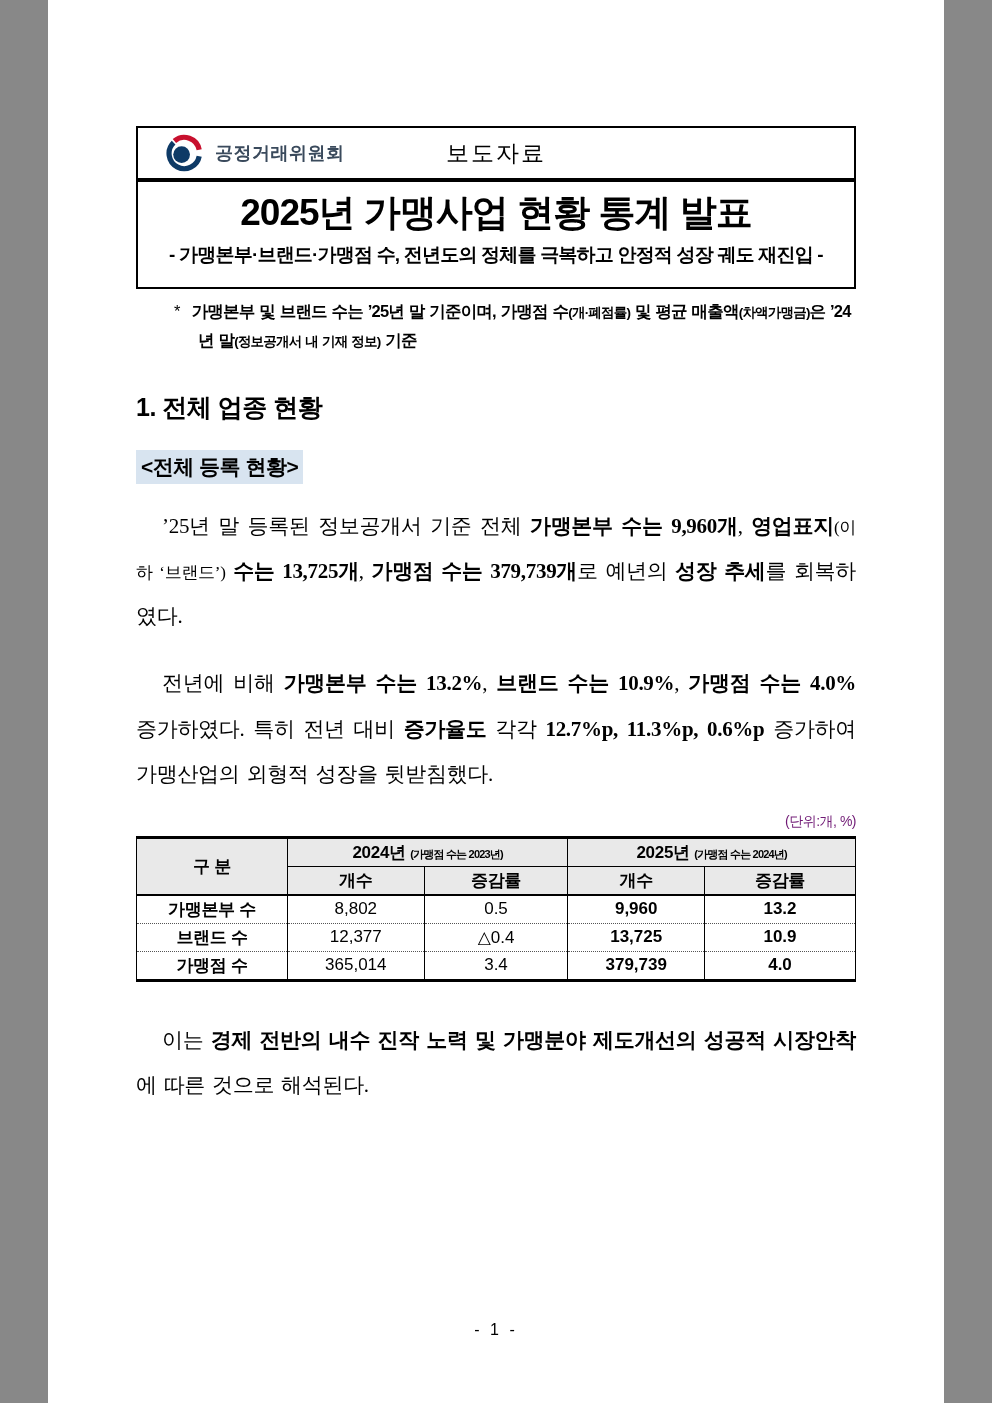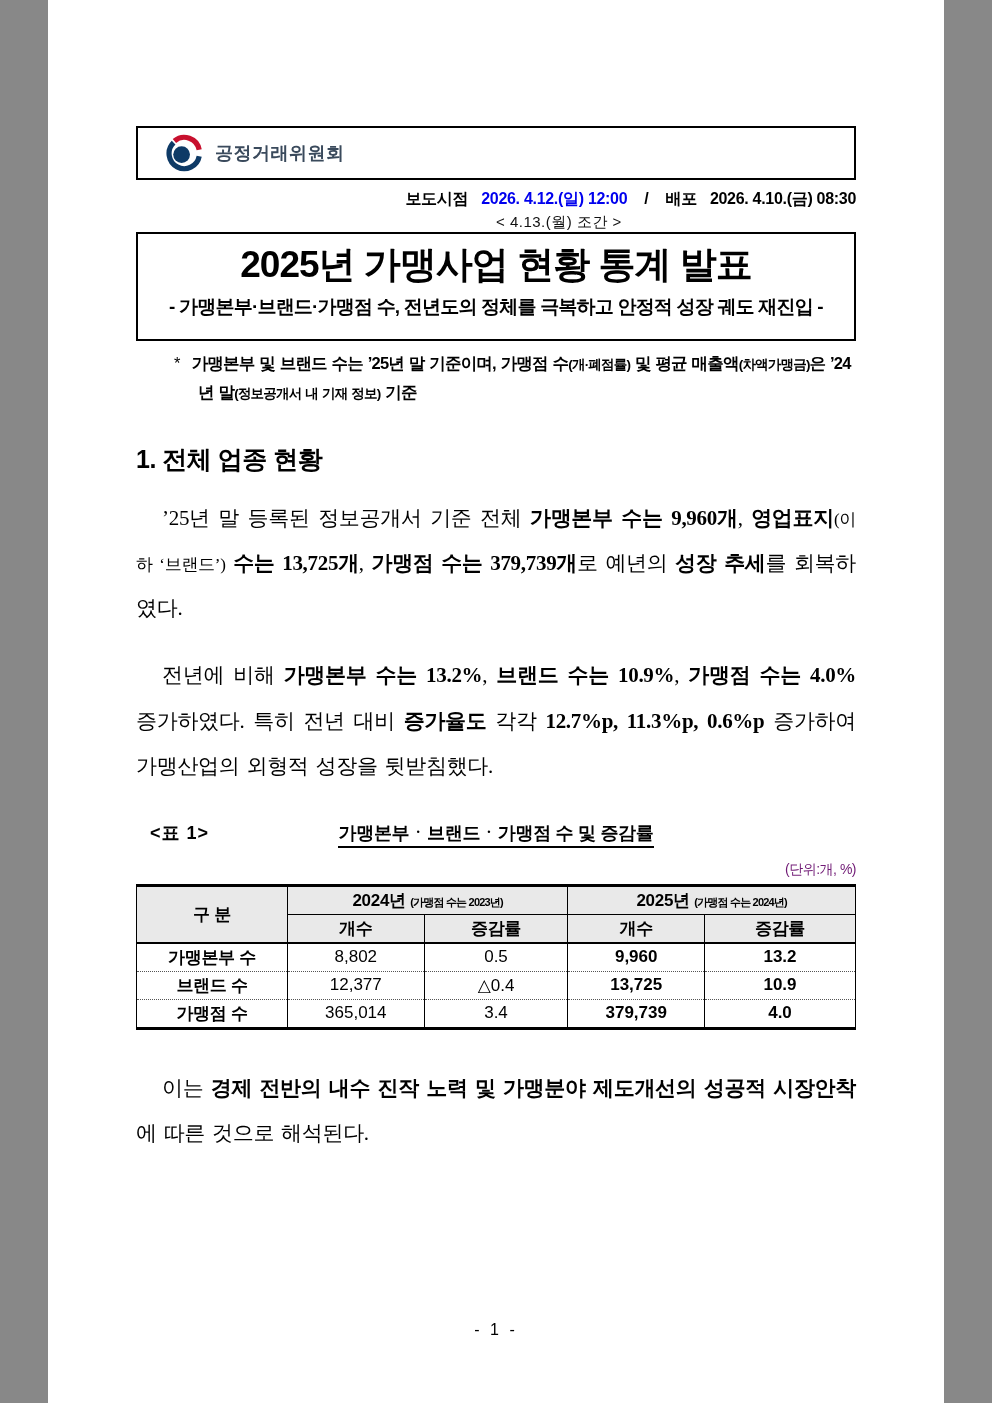--- a/index.html
+++ b/index.html
@@ -135,53 +135,43 @@
 
     <div class="header-box">
       <div class="logo-wrap">
         <svg width="40" height="40" viewBox="0 0 100 100">
           <path d="M26 20 A38 38 0 0 1 88 42" fill="none" stroke="#C8102E" stroke-width="13"></path>
           <path d="M88 58 A38 38 0 1 1 24 24" fill="none" stroke="#0E3A66" stroke-width="13"></path>
           <circle cx="44" cy="54" r="21" fill="#0E3A66"></circle>
         </svg>
         <span class="org-name">공정거래위원회</span>
       </div>
+      <div class="doc-type">보도자료</div>
     </div>
 
-    <div class="press-info">
-      <div class="press-line">
-        <span>보도시점</span>
-        <span class="pi-blue">2026. 4.12.(일) 12:00</span>
-        <span class="pi-sep">/</span>
-        <span>배포</span>
-        <span>2026. 4.10.(금) 08:30</span>
-      </div>
-      <div class="press-line2">&lt; 4.13.(월) 조간 &gt;</div>
-    </div>
 
     <div class="title-box">
       <h1 class="main-title">2025년 가맹사업 현황 통계 발표</h1>
       <div class="subtitle">- 가맹본부·브랜드·가맹점 수, 전년도의 정체를 극복하고 안정적 성장 궤도 재진입 -</div>
     </div>
 
 
 
     <div class="footnote"><span class="fn-marker">*</span><span>가맹본부 및 브랜드 수는 ’25년 말 기준이며, 가맹점 수</span><span class="sm">(개·폐점률)</span><span> 및 평균 매출액</span><span class="sm">(차액가맹금)</span><span>은 ’24년 말</span><span class="sm">(정보공개서 내 기재 정보)</span><span> 기준</span></div>
 
     <h2 class="section-heading">1. 전체 업종 현황</h2>
 
+    <div class="subhead-wrap">
+      <span class="subhead">&lt;전체 등록 현황&gt;</span>
+    </div>
 
     <p class="body-p indent p2"><span>’25년 말 등록된 정보공개서 기준 전체 </span><span class="b">가맹본부 수는 9,960개</span><span>, </span><span class="b">영업표지</span><span class="sm">(이하 ‘브랜드’)</span><span> </span><span class="b">수는 13,725개</span><span>, </span><span class="b">가맹점 수는 379,739개</span><span>로 예년의 </span><span class="b">성장 추세</span><span>를 회복하였다.</span></p>
 
     <p class="body-p indent p3"><span>전년에 비해 </span><span class="b">가맹본부 수는 13.2%</span><span>, </span><span class="b">브랜드 수는 10.9%</span><span>, </span><span class="b">가맹점 수는 4.0%</span><span> 증가하였다. 특히 전년 대비 </span><span class="b">증가율도</span><span> 각각 </span><span class="b">12.7%p, 11.3%p, 0.6%p</span><span> 증가하여 가맹산업의 외형적 성장을 뒷받침했다.</span></p>
 
-    <div class="table-caption">
-      <span class="tcap-label">&lt;표 1&gt;</span>
-      <div class="tcap-title"><span>가맹본부ㆍ브랜드ㆍ가맹점 수 및 증감률</span></div>
-    </div>
     <div class="unit-label">(단위:개, %)</div>
 
     <table class="stats">
       <colgroup>
         <col style="width:21%">
           <col style="width:19%">
           <col style="width:20%">
           <col style="width:19%">
           <col style="width:21%">
       </colgroup>

